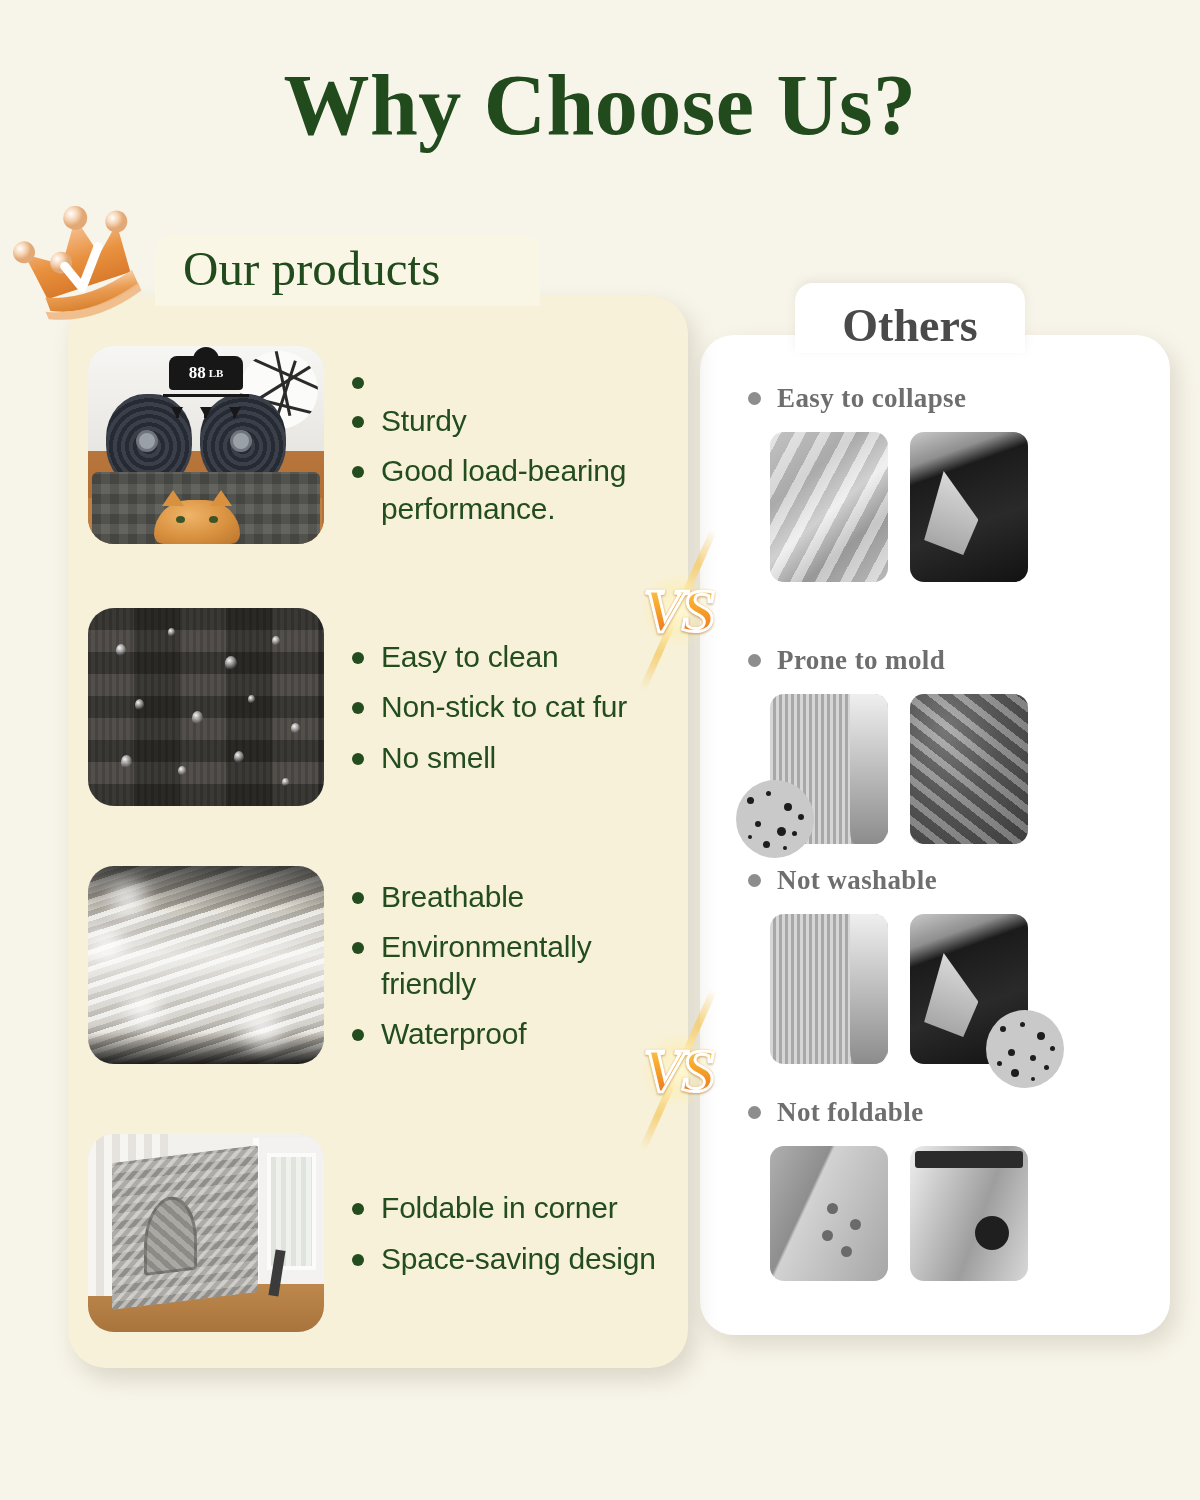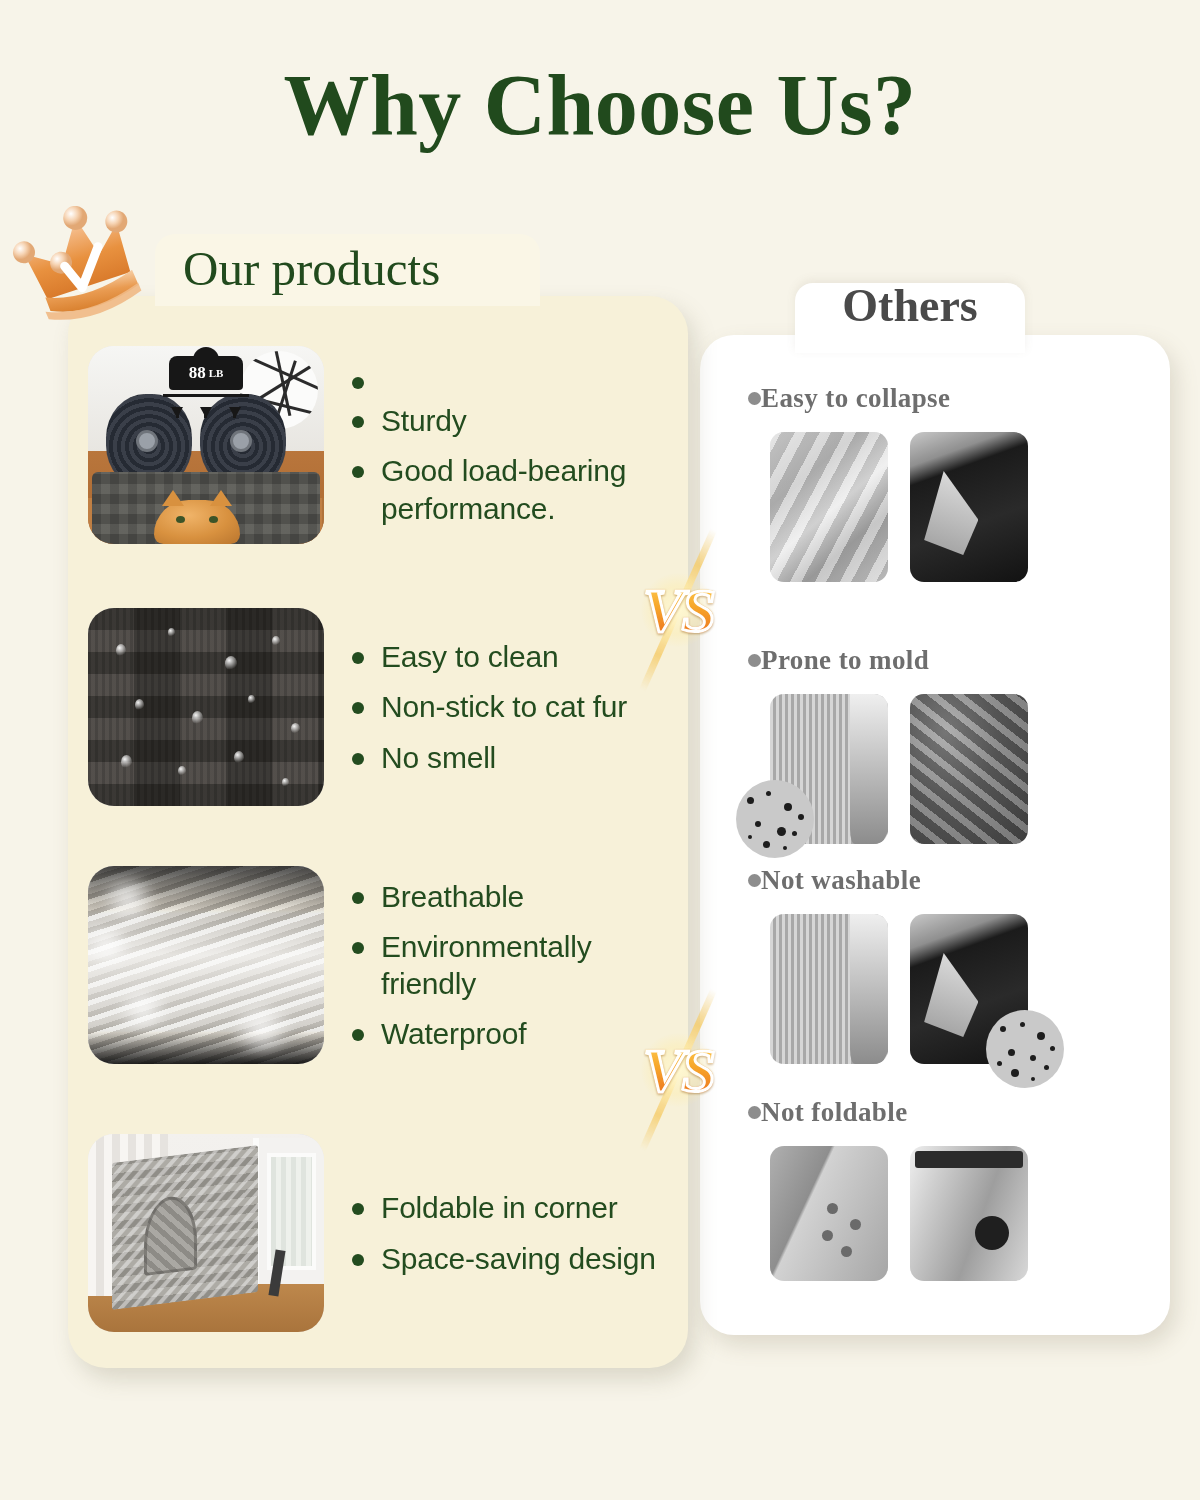--- a/index.html
+++ b/index.html
@@ -35,34 +35,34 @@
     border-radius: 34px;
     box-shadow: 6px 10px 22px rgba(120,112,85,0.20);
   }
   .others-tab {
     position: absolute;
     left: 795px; top: 283px;
     width: 230px; height: 70px;
     background: #ffffff;
     border-radius: 18px 18px 0 0;
     box-shadow: 0 -3px 10px rgba(120,112,85,0.10);
-    display: flex; align-items: flex-start; justify-content: center;
+    display: flex; align-items: flex-end; justify-content: center;
   }
   .others-tab-text {
     font-family: "Liberation Serif", serif;
     font-weight: bold;
     font-size: 46px;
     color: #4a4a4a;
     line-height: 1;
     padding-bottom: 4px;
   }
 
   .others-body { position: absolute; left: 0; top: 0; width: 470px; height: 1000px; }
   .others-section { position: absolute; left: 48px; width: 400px; }
-  .others-head { display: flex; align-items: center; margin-bottom: 18px; }
+  .others-head { display: flex; align-items: center; gap: 16px; margin-bottom: 18px; }
   .others-bullet {
     width: 13px; height: 13px; border-radius: 50%;
     background: #8d8d8d; flex: 0 0 auto;
   }
   .others-label {
     font-family: "Liberation Serif", serif;
     font-weight: bold;
     font-size: 27px;
     color: #6e6e6e;
     letter-spacing: 0.4px;

